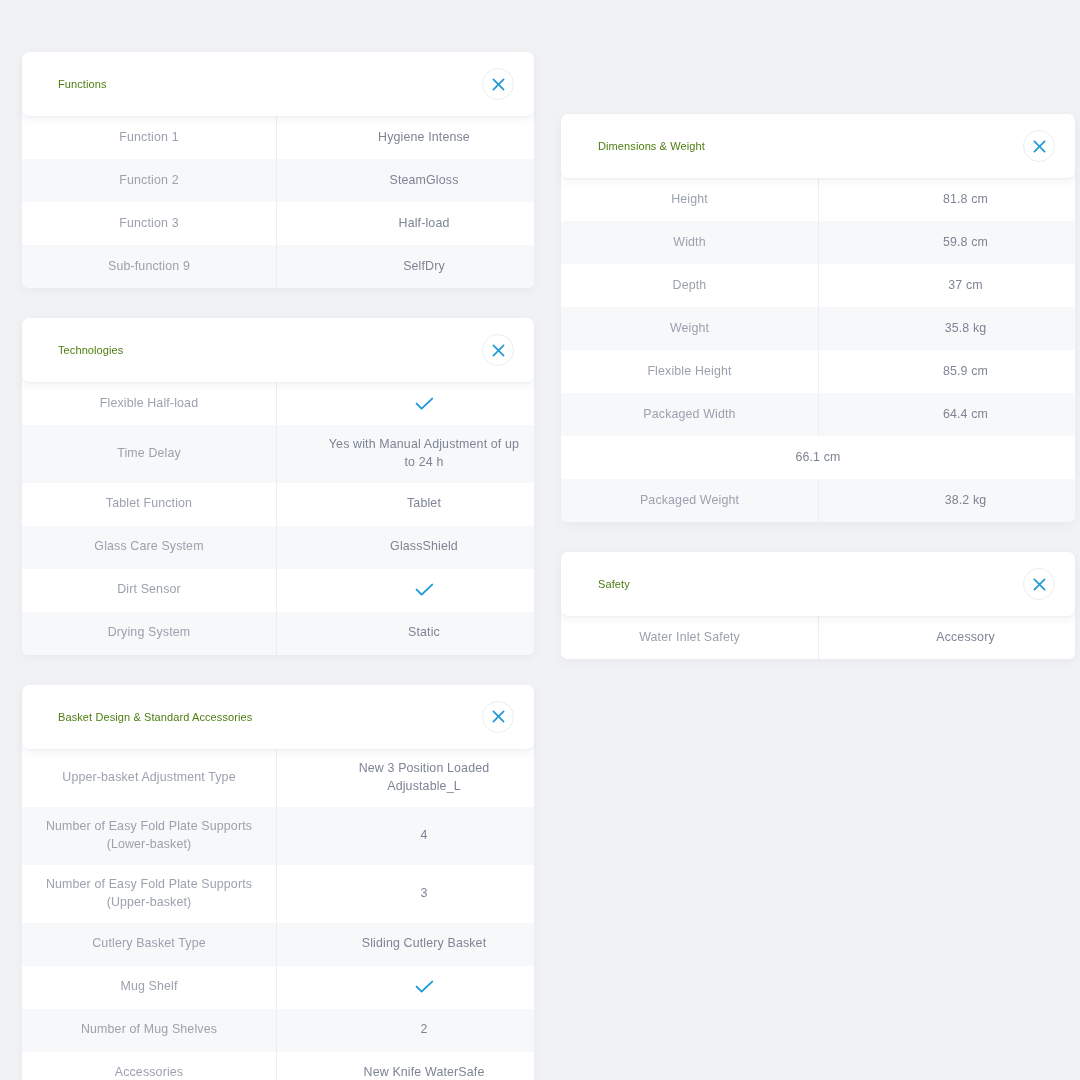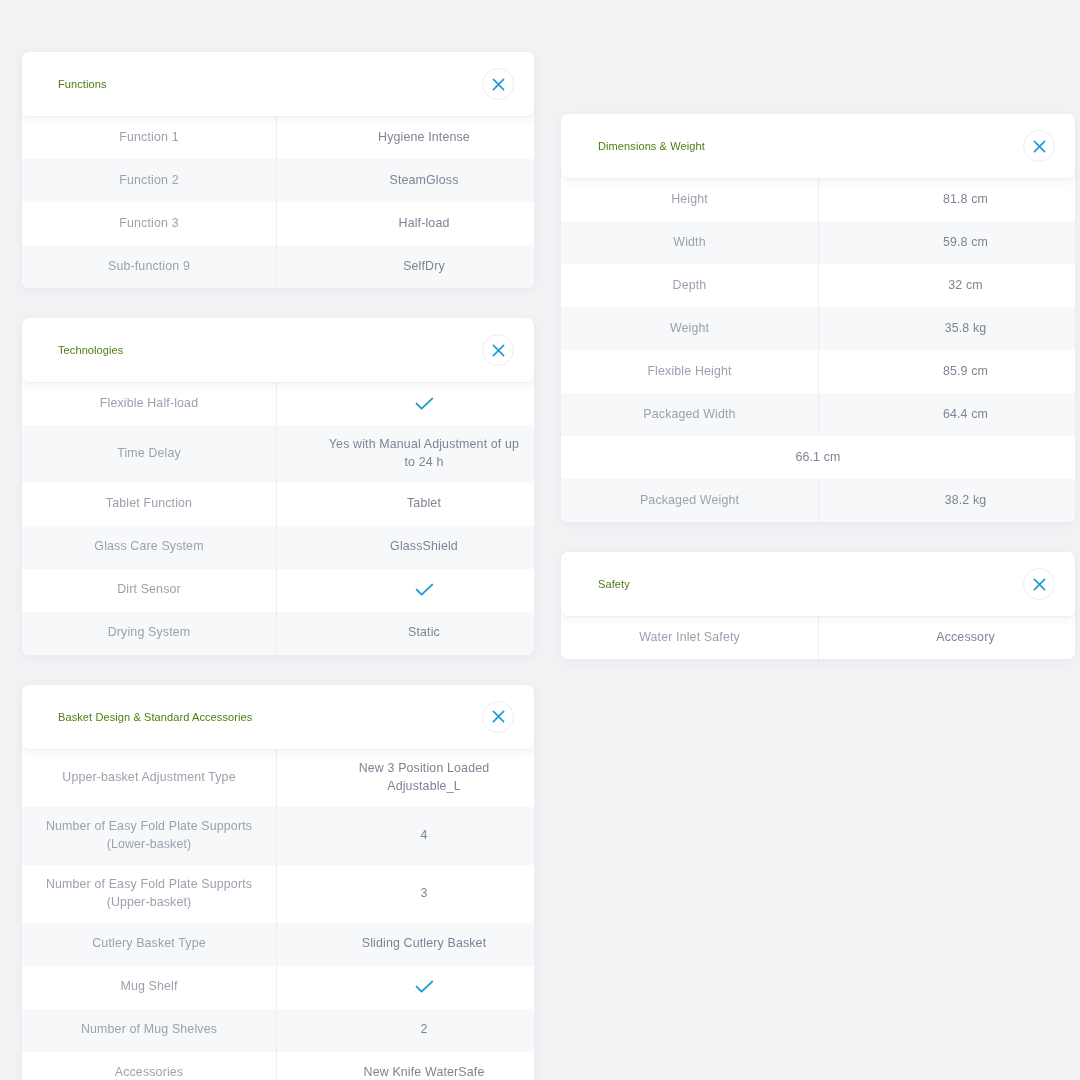--- a/index.html
+++ b/index.html
@@ -297,21 +297,21 @@
           </div>
           <div class="spec-row even">
             <div class="cell cell-label">Width</div>
             <div class="cell cell-value">
               <span>59.8 cm</span>
             </div>
           </div>
           <div class="spec-row odd">
             <div class="cell cell-label">Depth</div>
             <div class="cell cell-value">
-              <span>32 cm</span>
+              <span>37 cm</span>
             </div>
           </div>
           <div class="spec-row even">
             <div class="cell cell-label">Weight</div>
             <div class="cell cell-value">
               <span>35.8 kg</span>
             </div>
           </div>
           <div class="spec-row odd">
             <div class="cell cell-label">Flexible Height</div>

